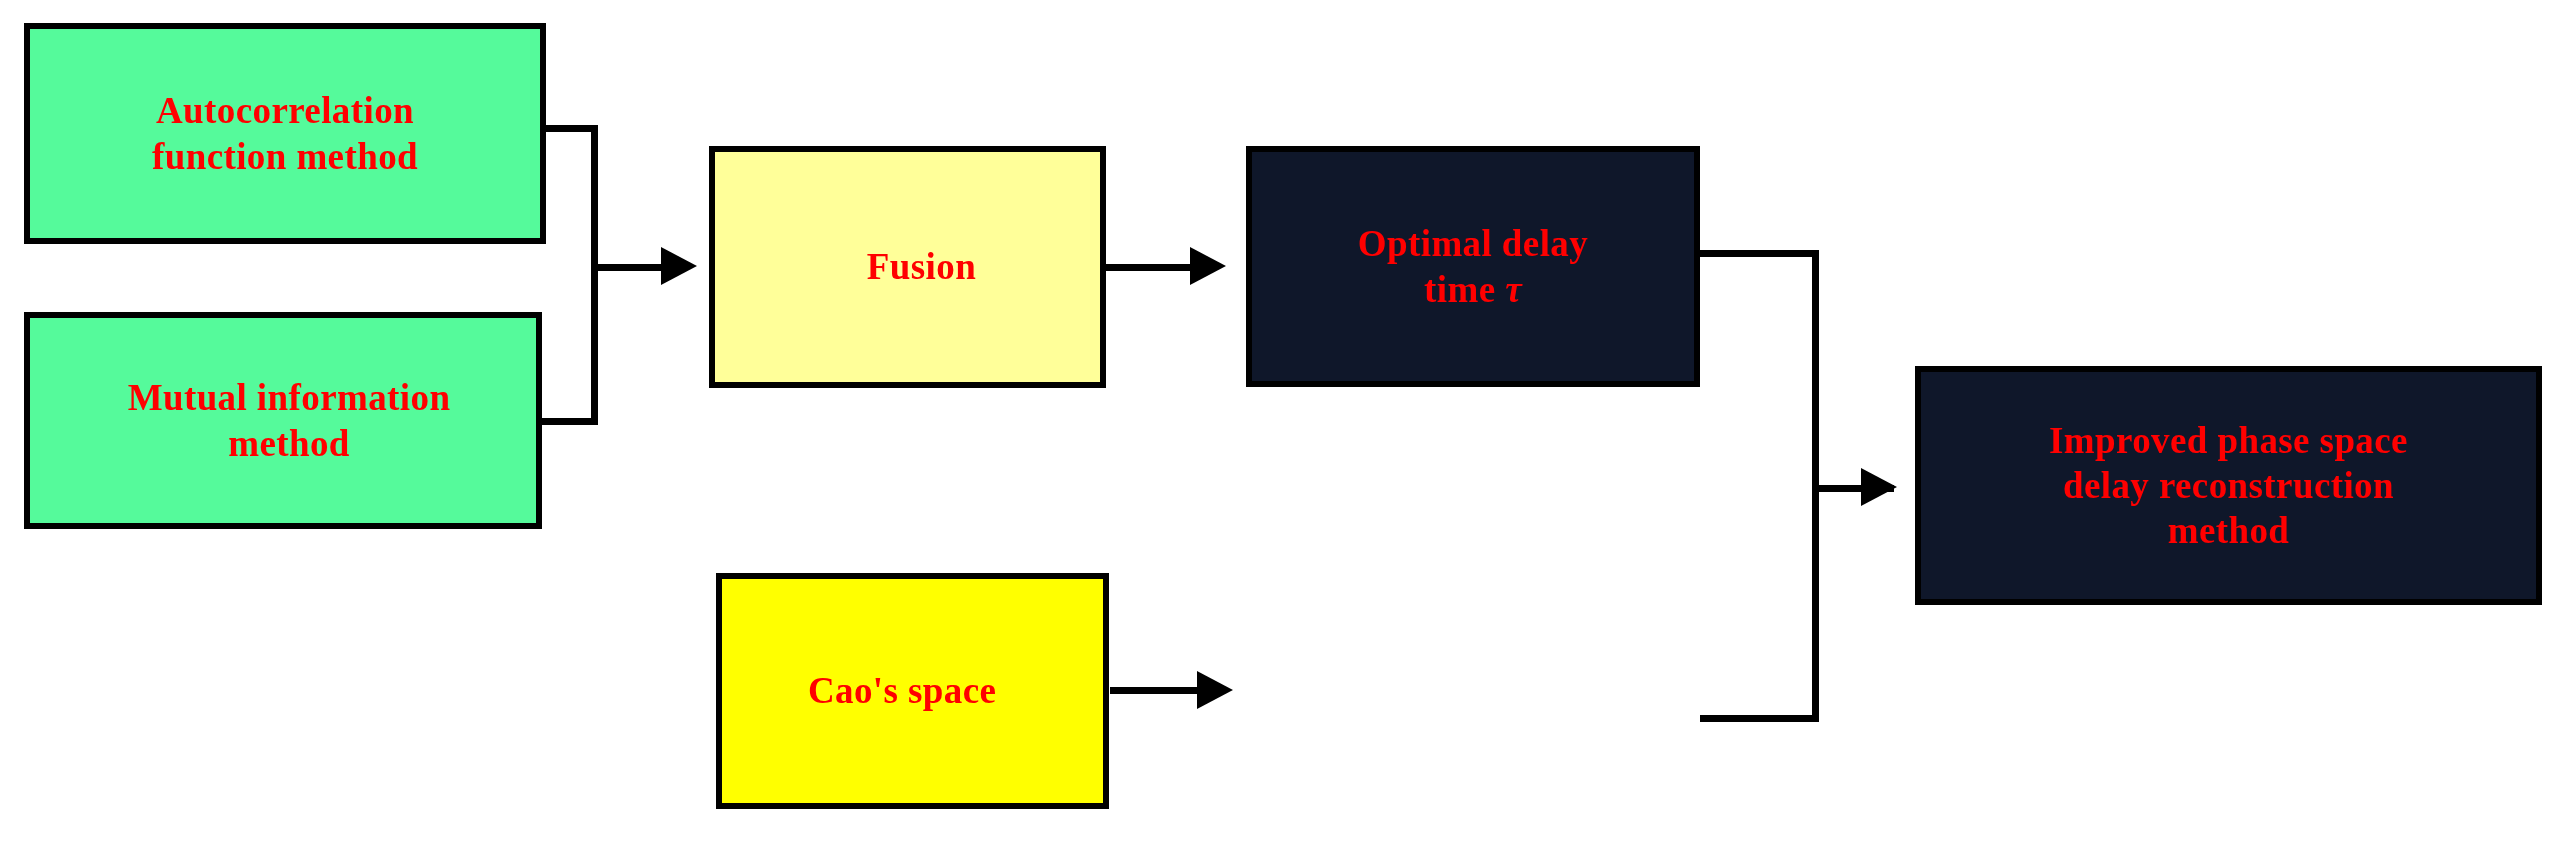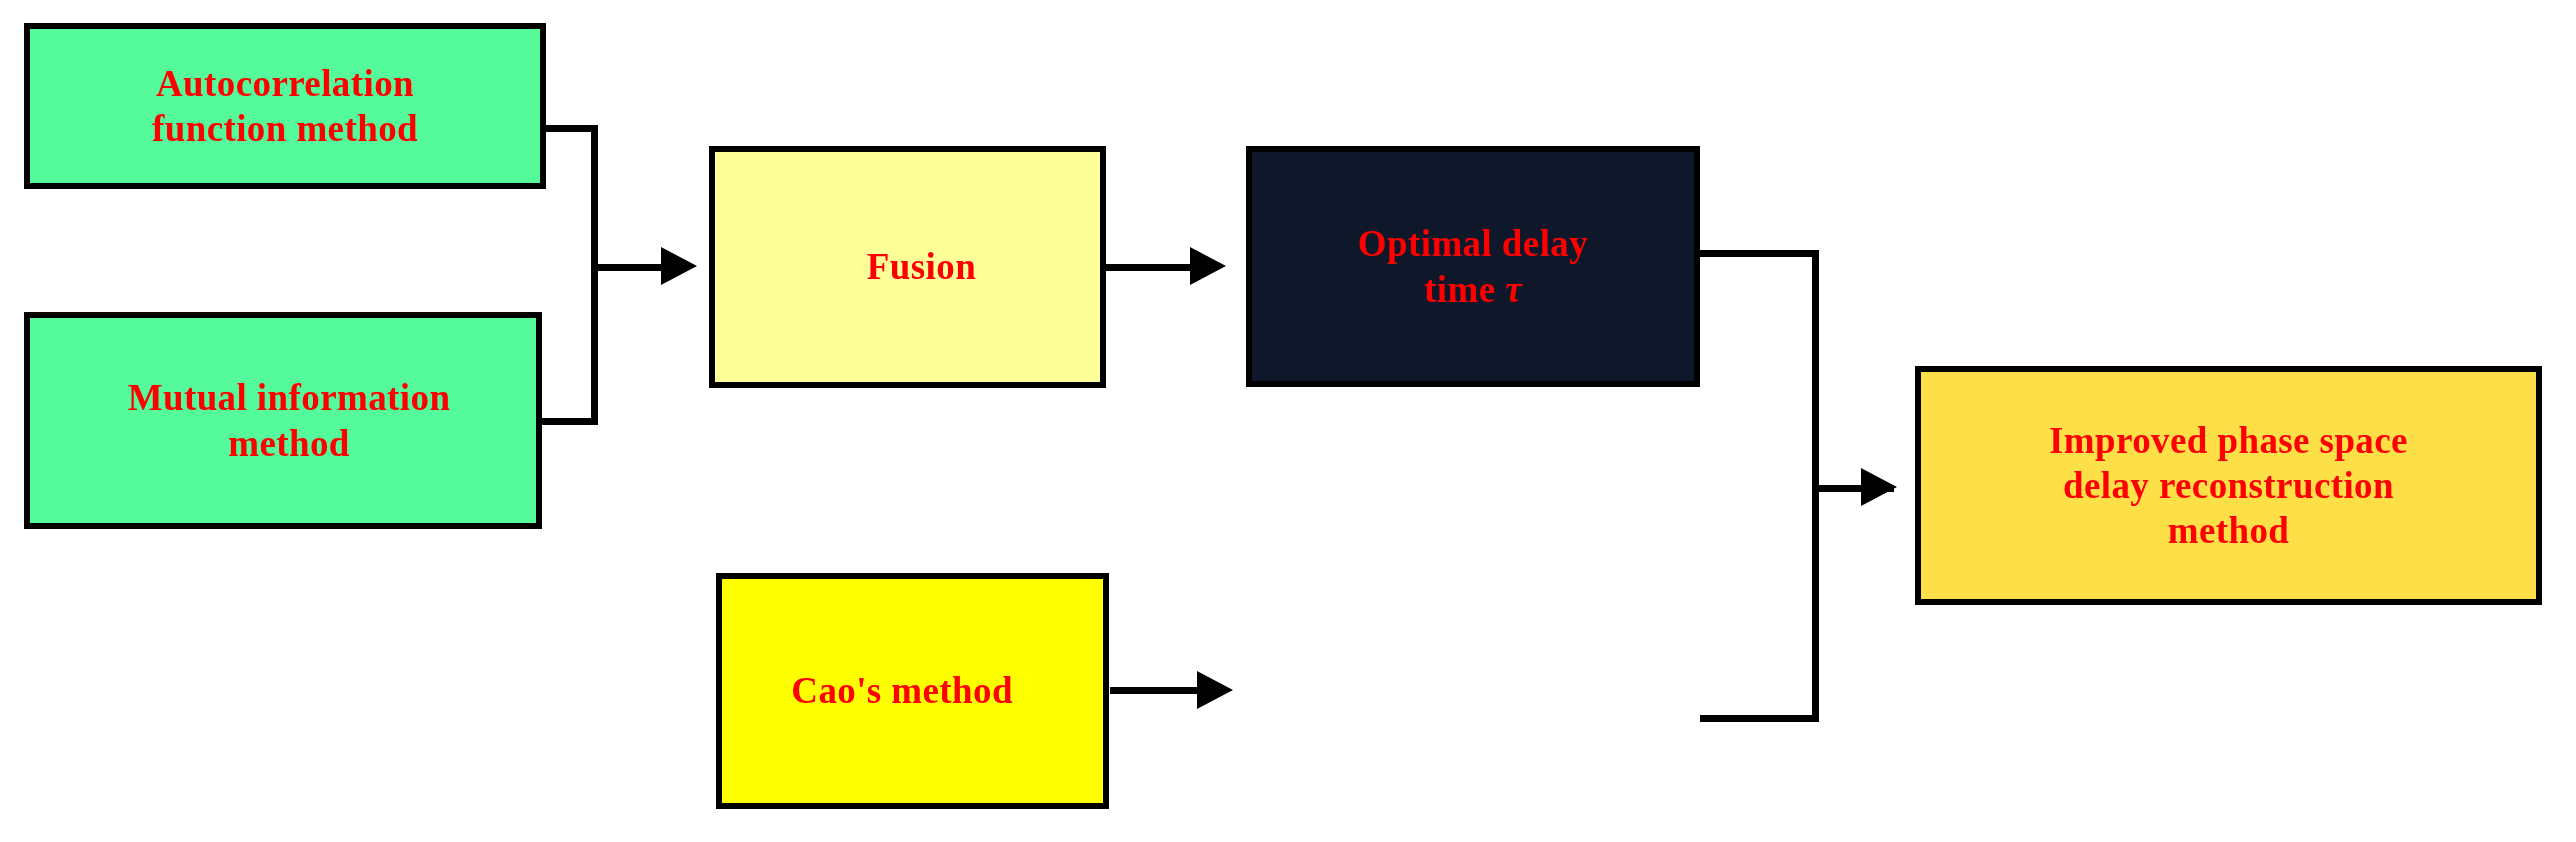--- a/index.html
+++ b/index.html
@@ -29,21 +29,21 @@
     line-height: 1.22;
     letter-spacing: 0.4px;
   }
   .node .label {
     display: block;
     padding: 0 7.4px;
     white-space: pre-line;
   }
 
   
-  #node-autocorrelation { left: 24px;   top: 23px;   width: 522px; height: 166px; font-size: 37px; }
+  #node-autocorrelation { left: 24px;   top: 23px;   width: 522px; height: 221px; font-size: 37px; }
   #node-mutual-info     { left: 24px;   top: 312px;  width: 518px; height: 217px; font-size: 37px; padding-left: 12px; }
   #node-fusion          { left: 709px;  top: 146px;  width: 397px; height: 242px; font-size: 37px; padding-left: 28px; }
   #node-optimal-delay   { left: 1246px; top: 146px;  width: 454px; height: 241px; font-size: 37px; }
   #node-caos-method     { left: 716px;  top: 573px;  width: 393px; height: 236px; font-size: 37px; }
   #node-min-embedding   { left: 1262px; top: 573px;  width: 438px; height: 240px; font-size: 37px; }
   #node-improved-psr    { left: 1915px; top: 366px;  width: 627px; height: 239px; font-size: 37px; }
 
   #node-caos-method .label { transform: translateX(-10.4px); }
 
   .italic-sym {
@@ -105,25 +105,25 @@
   <div class="node" id="node-fusion" style="background:#ffff99">
     <span class="label">Fusion</span>
   </div>
 
   <div class="node" id="node-optimal-delay" style="background:#0f172a">
     <span class="label"><span>Optimal delay
 time </span><span class="italic-sym">τ</span></span>
   </div>
 
   <div class="node" id="node-caos-method" style="background:#ffff00">
-    <span class="label">Cao's method</span>
+    <span class="label">Cao's space</span>
   </div>
 
 
-  <div class="node" id="node-improved-psr" style="background:#fde047">
+  <div class="node" id="node-improved-psr" style="background:#0f172a">
     <span class="label">Improved phase space
 delay reconstruction
 method</span>
   </div>
 
   <div class="hline" id="conn-l-top"></div>
   <div class="hline" id="conn-l-bottom"></div>
   <div class="vline" id="conn-l-vert"></div>
   <div class="hline" id="conn-l-stem"></div>
   <div class="arrow" id="arrow-to-fusion"></div>

